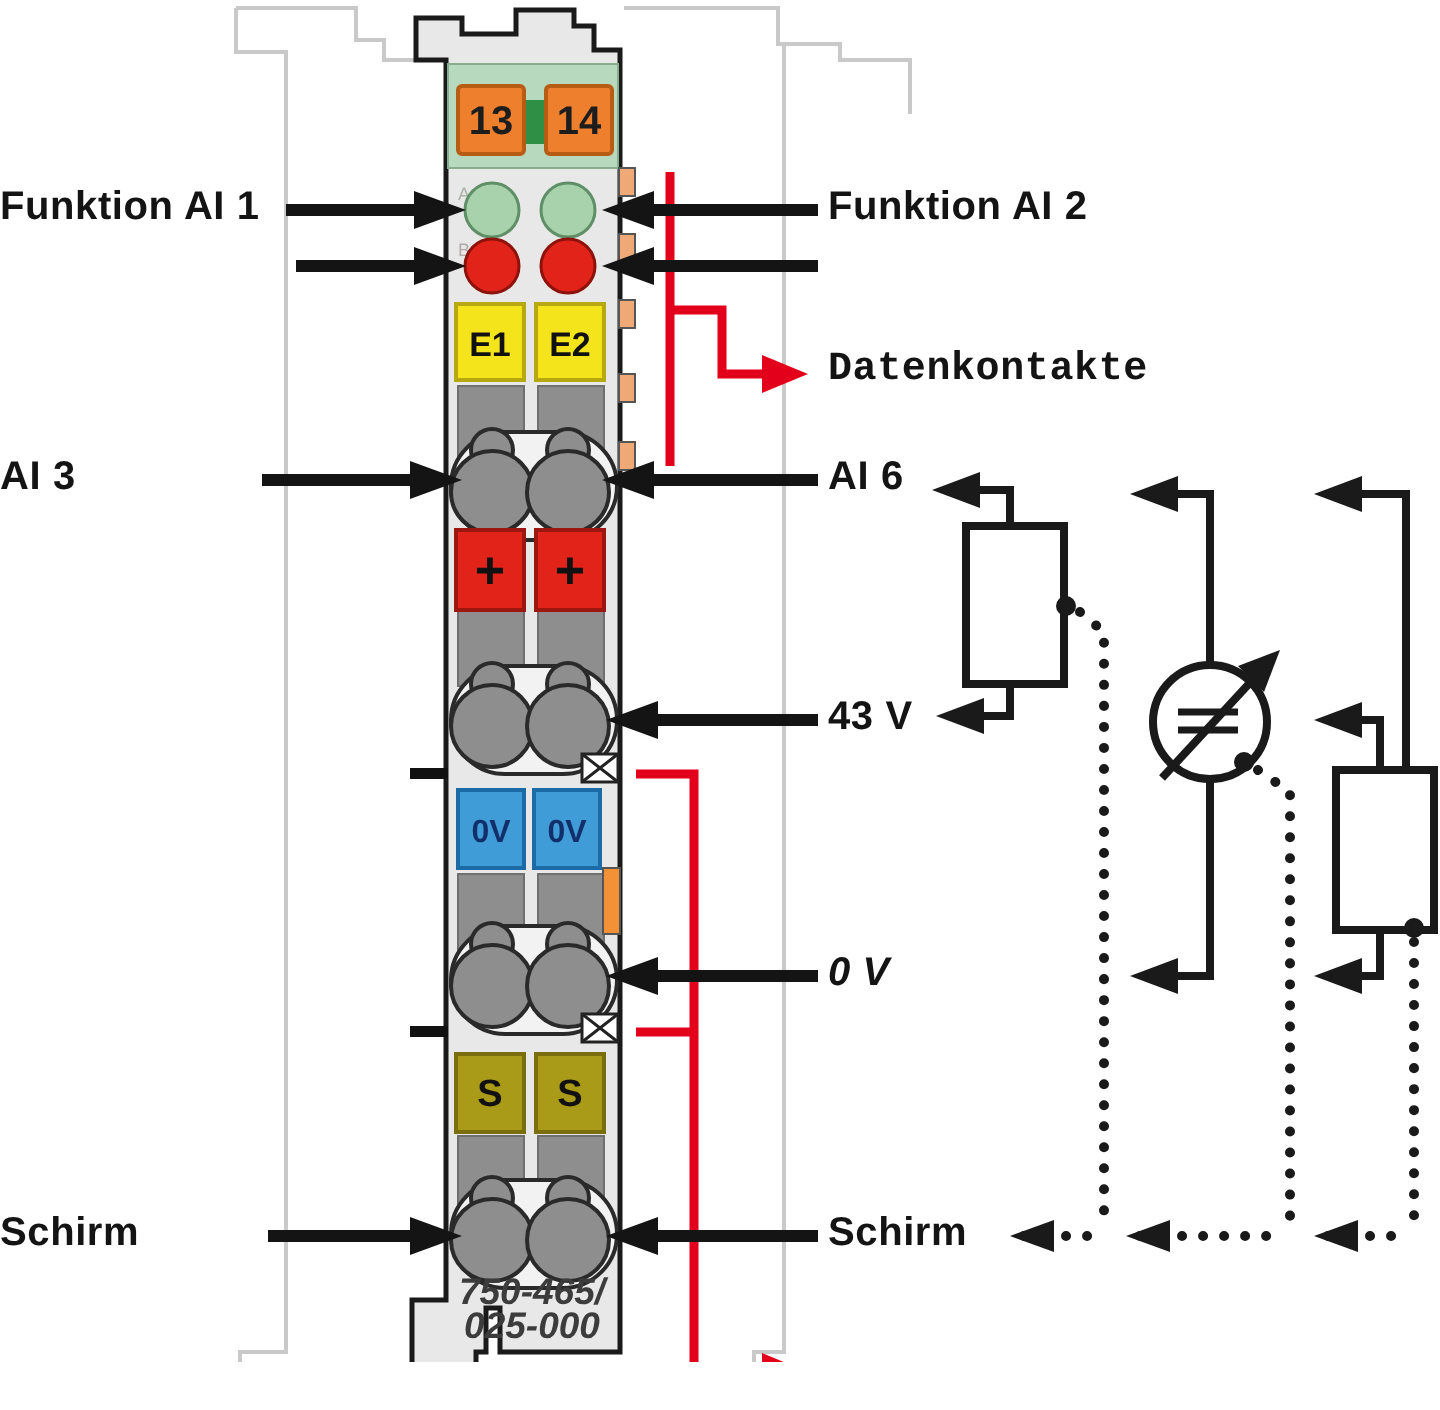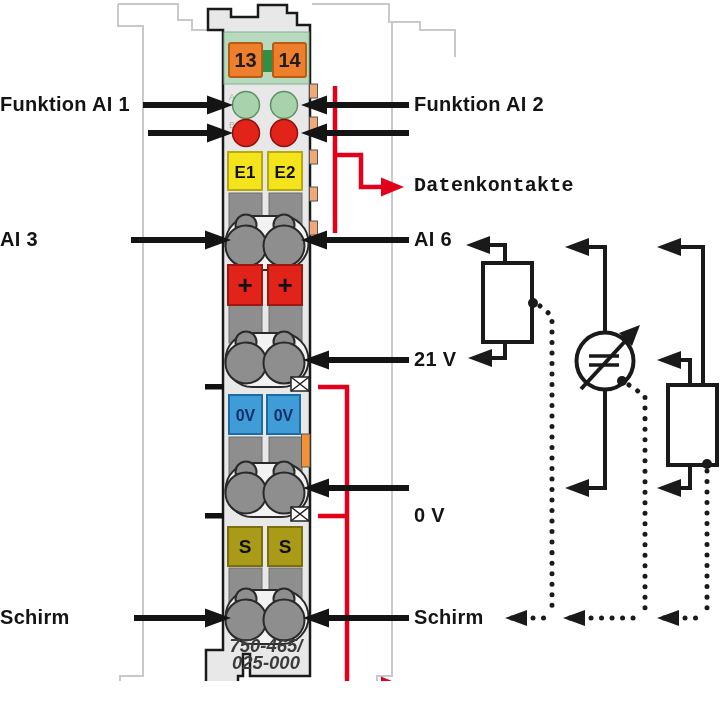--- a/index.html
+++ b/index.html
@@ -226,17 +226,17 @@
   </g>
 </svg>
 
   <div class="lbl lbl-r" style="width:139px; top:105px;">Funktion AI 1</div>
   <div class="lbl lbl-r" style="width:126px; top:240px;">AI 3</div>
   <div class="lbl lbl-r" style="width:126px; top:618px;">Schirm</div>
 
   <div class="lbl lbl-l" style="top:105px;">Funktion AI 2</div>
   <div class="lbl lbl-l" style="top:186px;font-family:Liberation Mono, monospace;">Datenkontakte</div>
   <div class="lbl lbl-l" style="top:240px;">AI 6</div>
-  <div class="lbl lbl-l" style="top:360px;">21 V</div>
-  <div class="lbl lbl-l" style="top:516px;">0 V</div>
+  <div class="lbl lbl-l" style="top:360px;">43 V</div>
+  <div class="lbl lbl-l" style="top:488px;font-style:italic;">0 V</div>
   <div class="lbl lbl-l" style="top:618px;">Schirm</div>
 
 </div>
 
 </body></html>

